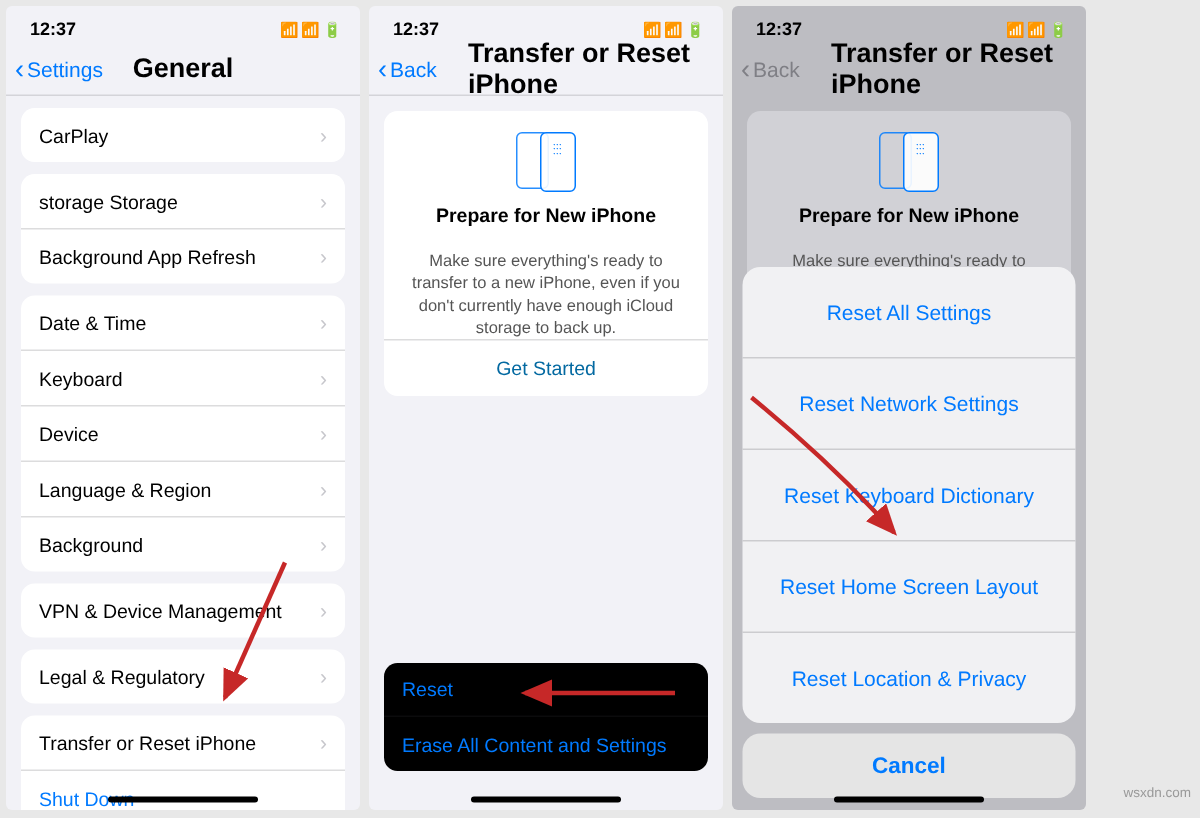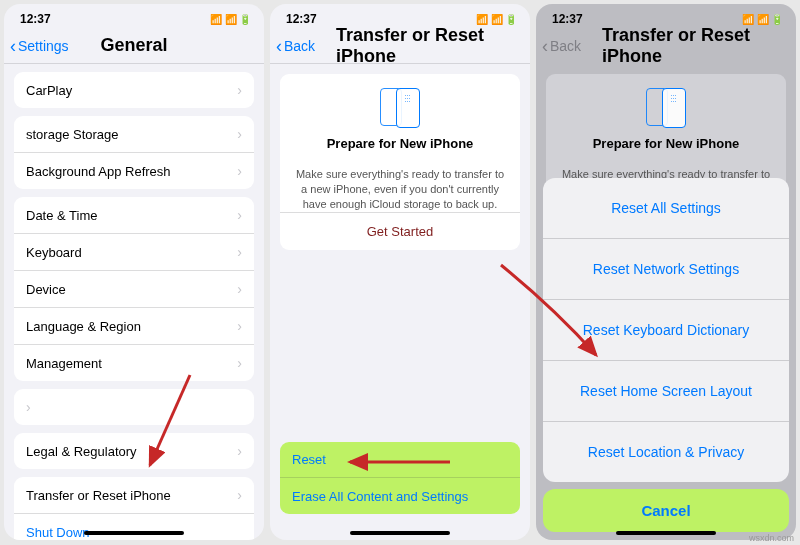--- a/index.html
+++ b/index.html
@@ -7,24 +7,24 @@
     font-family: -apple-system, "Helvetica Neue", Arial, sans-serif;
     background: #e8e8e8;
     width: 800px;
     height: 545px;
     overflow: hidden;
     position: relative;
     font-size: 13px;
   }
   .screens { display: flex; gap: 6px; padding: 4px; }
   .phone {
-    width: 260px;
+    width: 236px;
     height: 536px;
     background: #f2f2f7;
-    border-radius: 16px;
+    border-radius: 4px;
     overflow: hidden;
     position: relative;
   }
   .phone.dimmed { background: #bdbdc2; }
   .statusbar {
     display: flex;
     justify-content: space-between;
     align-items: center;
     padding: 6px 12px 0 16px;
     height: 24px;
@@ -93,29 +93,29 @@
     border-radius: 4px;
     position: relative;
     margin: 0 -3px;
   }
   .dev.back-dev { opacity: 0.85; }
   .dev.front-dev { width: 24px; height: 40px; z-index: 2; background: rgba(255,255,255,0.9); }
   .dev .dots { position:absolute; top:6px; left:0; right:0; text-align:center; font-size:3px; color:#007aff; letter-spacing:1px; line-height:3px; }
   .card h3 { font-size: 13px; font-weight: 600; margin-bottom: 16px; }
   .card p { font-size: 11px; color: #555; line-height: 1.35; }
   .card .link {
-    color: #7f1d1d;
+    color: #0369a1;
     font-size: 13px;
     padding: 11px 0;
     border-top: 0.5px solid rgba(60,60,67,0.18);
     margin: 0 -12px;
   }
   .bottom-list {
     margin: 0 10px;
-    background: #bef264;
+    background: #000000;
     border-radius: 9px;
     overflow: hidden;
   }
   .homebar {
     position: absolute;
     bottom: 5px;
     left: 50%;
     transform: translateX(-50%);
     width: 100px;
     height: 4px;
@@ -136,37 +136,37 @@
   }
   .sheet-row {
     text-align: center;
     padding: 22px 6px;
     color: #007aff;
     font-size: 14px;
     border-bottom: 0.5px solid rgba(60,60,67,0.2);
   }
   .sheet-row:last-child { border-bottom: none; }
   .sheet-cancel {
-    background: #bef264;
+    background: #e5e5e5;
     border-radius: 12px;
     text-align: center;
     padding: 13px;
     color: #007aff;
     font-weight: 600;
     font-size: 15px;
   }
   .arrow {
     position: absolute;
     pointer-events: none;
   }
   .arrow svg { overflow: visible; }
   .watermark {
     position: absolute;
     right: 6px;
-    bottom: 2px;
+    bottom: 12px;
     font-size: 9px;
     color: #999;
   }
 </style>
 </head>
 <body>
 
 <div class="screens">
 
   <div class="phone">
@@ -209,26 +209,27 @@
           </div>
         <div class="row">
             <span>Device</span>
             <span class="chev">›</span>
           </div>
         <div class="row">
             <span>Language &amp; Region</span>
             <span class="chev">›</span>
           </div>
         <div class="row">
-            <span>Management</span>
-            <span class="chev">›</span>
-          </div>
-      </div>
-      <div class="group">
-        <div class="row">
+            <span>Background</span>
+            <span class="chev">›</span>
+          </div>
+      </div>
+      <div class="group">
+        <div class="row">
+            <span>VPN &amp; Device Management</span>
             <span class="chev">›</span>
           </div>
       </div>
       <div class="group">
         <div class="row">
             <span>Legal &amp; Regulatory</span>
             <span class="chev">›</span>
           </div>
       </div>
       <div class="group">

